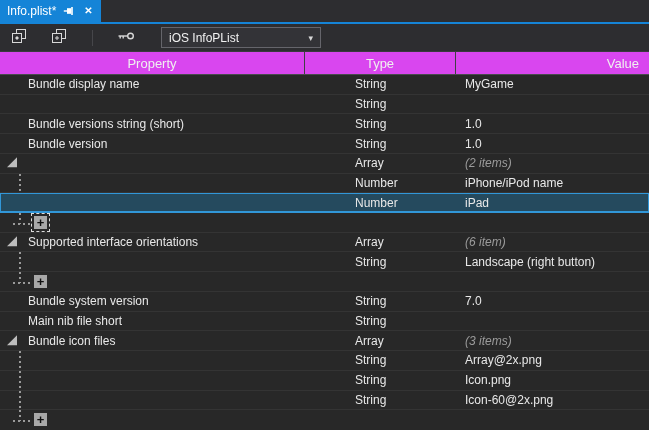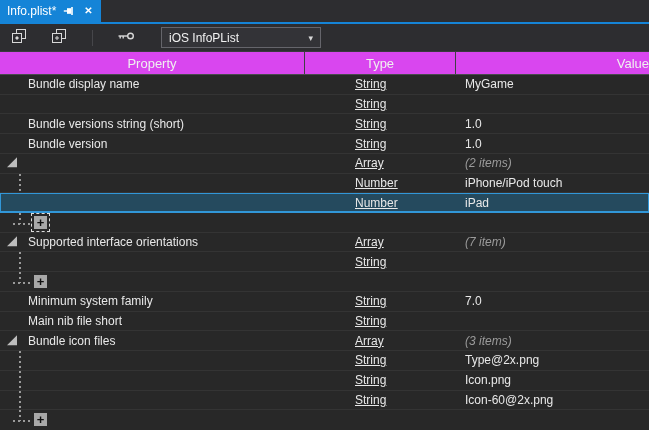--- a/index.html
+++ b/index.html
@@ -34,31 +34,31 @@
   .dropdown .caret{font-size:9px;color:#d8d8d8;}
   
   .grid-header{
     height:24px;box-sizing:border-box;background:#d946ef;
     border-top:1px solid #3a3a3d;border-bottom:1px solid #4a4a4f;
     display:flex;color:#f0f0f0;font-size:13px;align-items:center;
   }
   .hcell{height:100%;display:flex;align-items:center;box-sizing:border-box;}
   .h-prop{width:305px;justify-content:center;border-right:1px solid #404045;}
   .h-type{width:151px;justify-content:center;border-right:1px solid #404045;}
-  .h-value{flex:1;justify-content:flex-end;}
+  .h-value{flex:1;justify-content:flex-end;padding-right:10px;}
   
   .rows{position:absolute;left:0;right:0;top:75px;bottom:0;}
   .row{
     position:relative;height:19.72px;box-sizing:border-box;
     border-bottom:1px solid #343434;font-size:12px;color:#e8e8e8;
   }
   .row:last-child{border-bottom:none;}
   .cell{position:absolute;top:50%;transform:translateY(-50%);white-space:nowrap;}
   .prop{left:28px;}
-  .type{left:355px;text-decoration:underline;}
+  .type{left:355px;}
   .value{left:465px;}
   .muted{color:#9b9b9b;font-style:italic;}
   .expander{
     position:absolute;left:7px;top:50%;transform:translateY(-58%);
     width:0;height:0;border-left:10px solid transparent;border-bottom:10px solid #bdbdbd;
   }
   .selected{
     background:#254a5e;
     box-shadow:inset 0 0 0 1px #3197d9;
     border-bottom-color:#3197d9;
@@ -163,69 +163,70 @@
     </div>
     <div class="row">
       <div class="expander"></div>
       <div class="cell type">Array</div>
       <div class="cell value muted">(2 items)</div>
     </div>
     <div class="row">
       <div class="treeline"></div>
       <div class="cell prop"></div>
       <div class="cell type">Number</div>
-      <div class="cell value">iPhone/iPod touch</div>
+      <div class="cell value">iPhone/iPod name</div>
     </div>
     <div class="row selected">
       <div class="cell prop"></div>
       <div class="cell type">Number</div>
       <div class="cell value">iPad</div>
     </div>
     <div class="row add-row">
       <div class="treeline"></div>
       <div class="add-hline"></div>
       <button class="add-btn focused">+</button>
     </div>
     <div class="row">
       <div class="expander"></div>
       <div class="cell prop">Supported interface orientations</div>
       <div class="cell type">Array</div>
-      <div class="cell value muted">(7 item)</div>
-    </div>
-    <div class="row">
-      <div class="treeline"></div>
-      <div class="cell prop"></div>
-      <div class="cell type">String</div>
+      <div class="cell value muted">(6 item)</div>
+    </div>
+    <div class="row">
+      <div class="treeline"></div>
+      <div class="cell prop"></div>
+      <div class="cell type">String</div>
+      <div class="cell value">Landscape (right button)</div>
     </div>
     <div class="row add-row">
       <div class="treeline"></div>
       <div class="add-hline"></div>
       <button class="add-btn">+</button>
     </div>
     <div class="row">
-      <div class="cell prop">Minimum system family</div>
+      <div class="cell prop">Bundle system version</div>
       <div class="cell type">String</div>
       <div class="cell value">7.0</div>
     </div>
     <div class="row">
       <div class="cell prop">Main nib file short</div>
       <div class="cell type">String</div>
       <div class="cell value"></div>
     </div>
     <div class="row">
       <div class="expander"></div>
       <div class="cell prop">Bundle icon files</div>
       <div class="cell type">Array</div>
       <div class="cell value muted">(3 items)</div>
     </div>
     <div class="row">
       <div class="treeline"></div>
       <div class="cell prop"></div>
       <div class="cell type">String</div>
-      <div class="cell value">Type@2x.png</div>
+      <div class="cell value">Array@2x.png</div>
     </div>
     <div class="row">
       <div class="treeline"></div>
       <div class="cell prop"></div>
       <div class="cell type">String</div>
       <div class="cell value">Icon.png</div>
     </div>
     <div class="row">
       <div class="treeline"></div>
       <div class="cell prop"></div>

